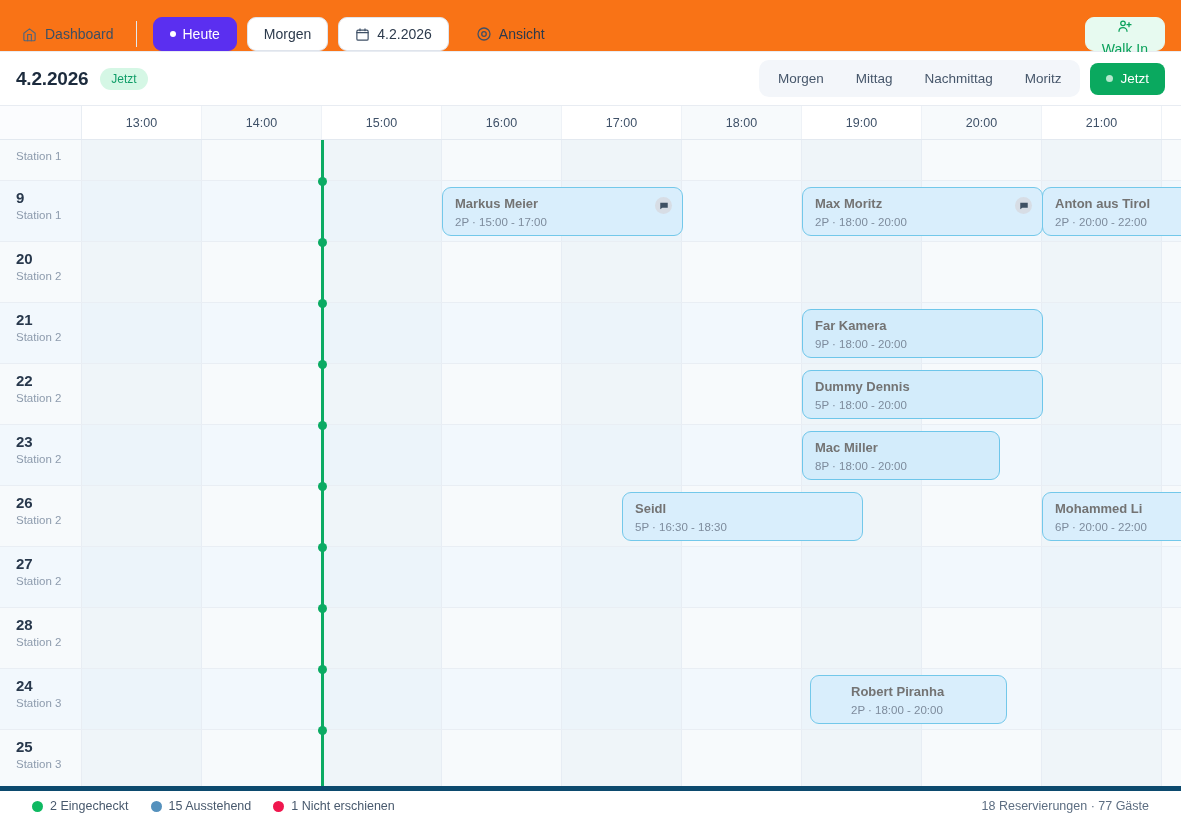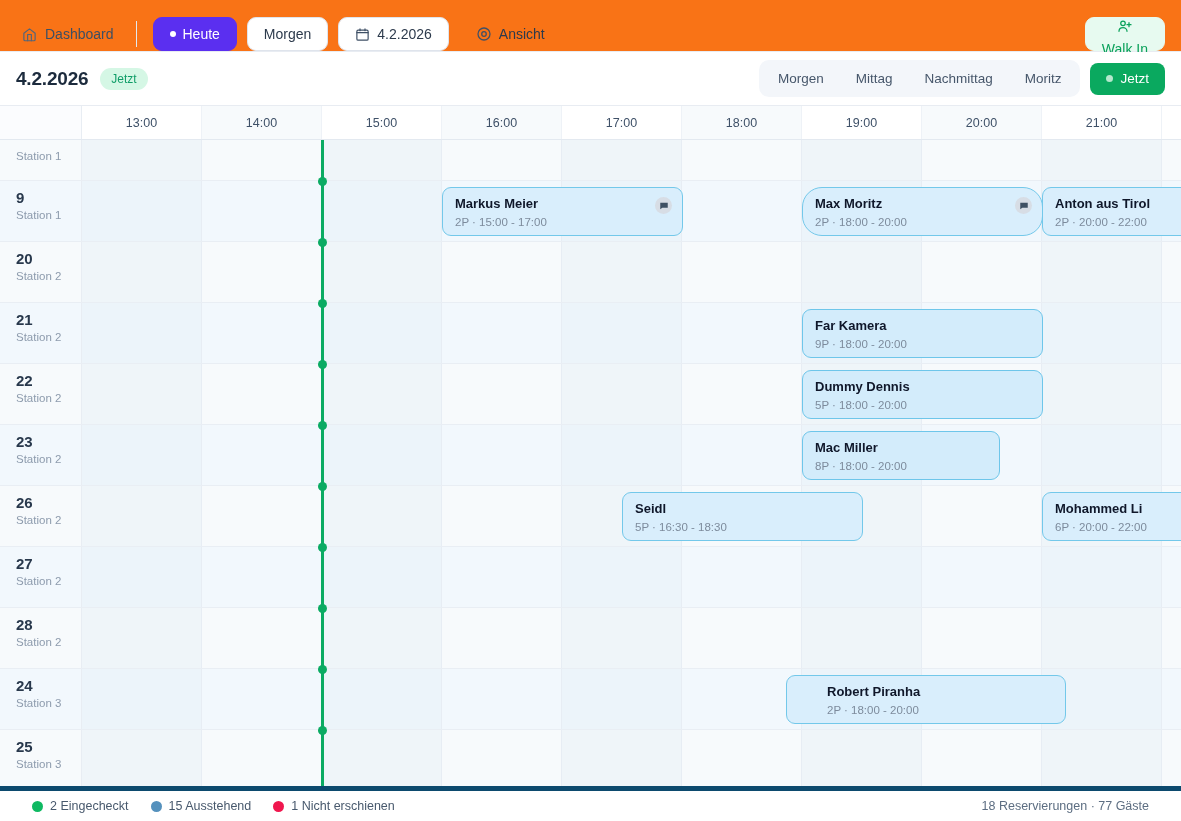--- a/index.html
+++ b/index.html
@@ -144,21 +144,21 @@
     position: absolute; top: 6px; height: 49px;
     border-radius: 9px;
     padding: 8px 12px 0 12px;
     z-index: 5;
     cursor: pointer;
     overflow: hidden;
   }
   .res.blue { background: #d9eefc; border: 1px solid #73c8ea; }
   .res.blue2 { background: #d3ecfb; border: 1px solid #6ec6ea; }
   .res.green { background: #d6f5e0; border: 1px solid #7ed8a2; }
-  .res-name { font-size: 13px; font-weight: 700; color: #0f172a; line-height: 1.2; }
+  .res-name { font-size: 13px; font-weight: 700; color: #737373; line-height: 1.2; }
   .res.green .res-name { color: #1c5a38; }
   .res-meta { font-size: 11.5px; color: #7d8b9c; margin-top: 4px; }
   .res-badge {
     position: absolute; right: 10px; top: 9px;
     width: 17px; height: 17px; border-radius: 50%;
     background: #d7dde5;
     display: flex; align-items: center; justify-content: center;
   }
 
   
@@ -309,21 +309,21 @@
           <div class="cell"></div>
           <div class="res blue" style="left: 360px; width: 241px;">
             <div class="res-name">Markus Meier</div>
             <div class="res-meta">2P · 15:00 - 17:00</div>
             <div class="res-badge">
               <svg width="10" height="10" viewBox="0 0 24 24" fill="#3f5164">
                 <path d="M3 4h18v12H8l-5 4z"></path>
               </svg>
             </div>
           </div>
-          <div class="res blue" style="left: 720px; width: 241px; border-radius: 20px;">
+          <div class="res blue" style="left: 720px; width: 241px;">
             <div class="res-name">Max Moritz</div>
             <div class="res-meta">2P · 18:00 - 20:00</div>
             <div class="res-badge">
               <svg width="10" height="10" viewBox="0 0 24 24" fill="#3f5164">
                 <path d="M3 4h18v12H8l-5 4z"></path>
               </svg>
             </div>
           </div>
           <div class="res blue" style="left: 960px; width: 241px;">
             <div class="res-name">Anton aus Tirol</div>
@@ -486,21 +486,21 @@
           <div class="cell shade"></div>
           <div class="cell"></div>
           <div class="cell shade"></div>
           <div class="cell"></div>
           <div class="cell shade"></div>
           <div class="cell"></div>
           <div class="cell shade"></div>
           <div class="cell"></div>
           <div class="cell shade"></div>
           <div class="cell"></div>
-          <div class="res blue" style="left: 704px; width: 280px; padding-left: 40px;">
+          <div class="res blue" style="left: 728px; width: 197px; padding-left: 40px;">
             <div class="res-name">Robert Piranha</div>
             <div class="res-meta">2P · 18:00 - 20:00</div>
           </div>
         </div>
       </div>
       <div class="row alt-a">
         <div class="row-label">
           <div class="row-num">25</div>
           <div class="row-station">Station 3</div>
         </div>

